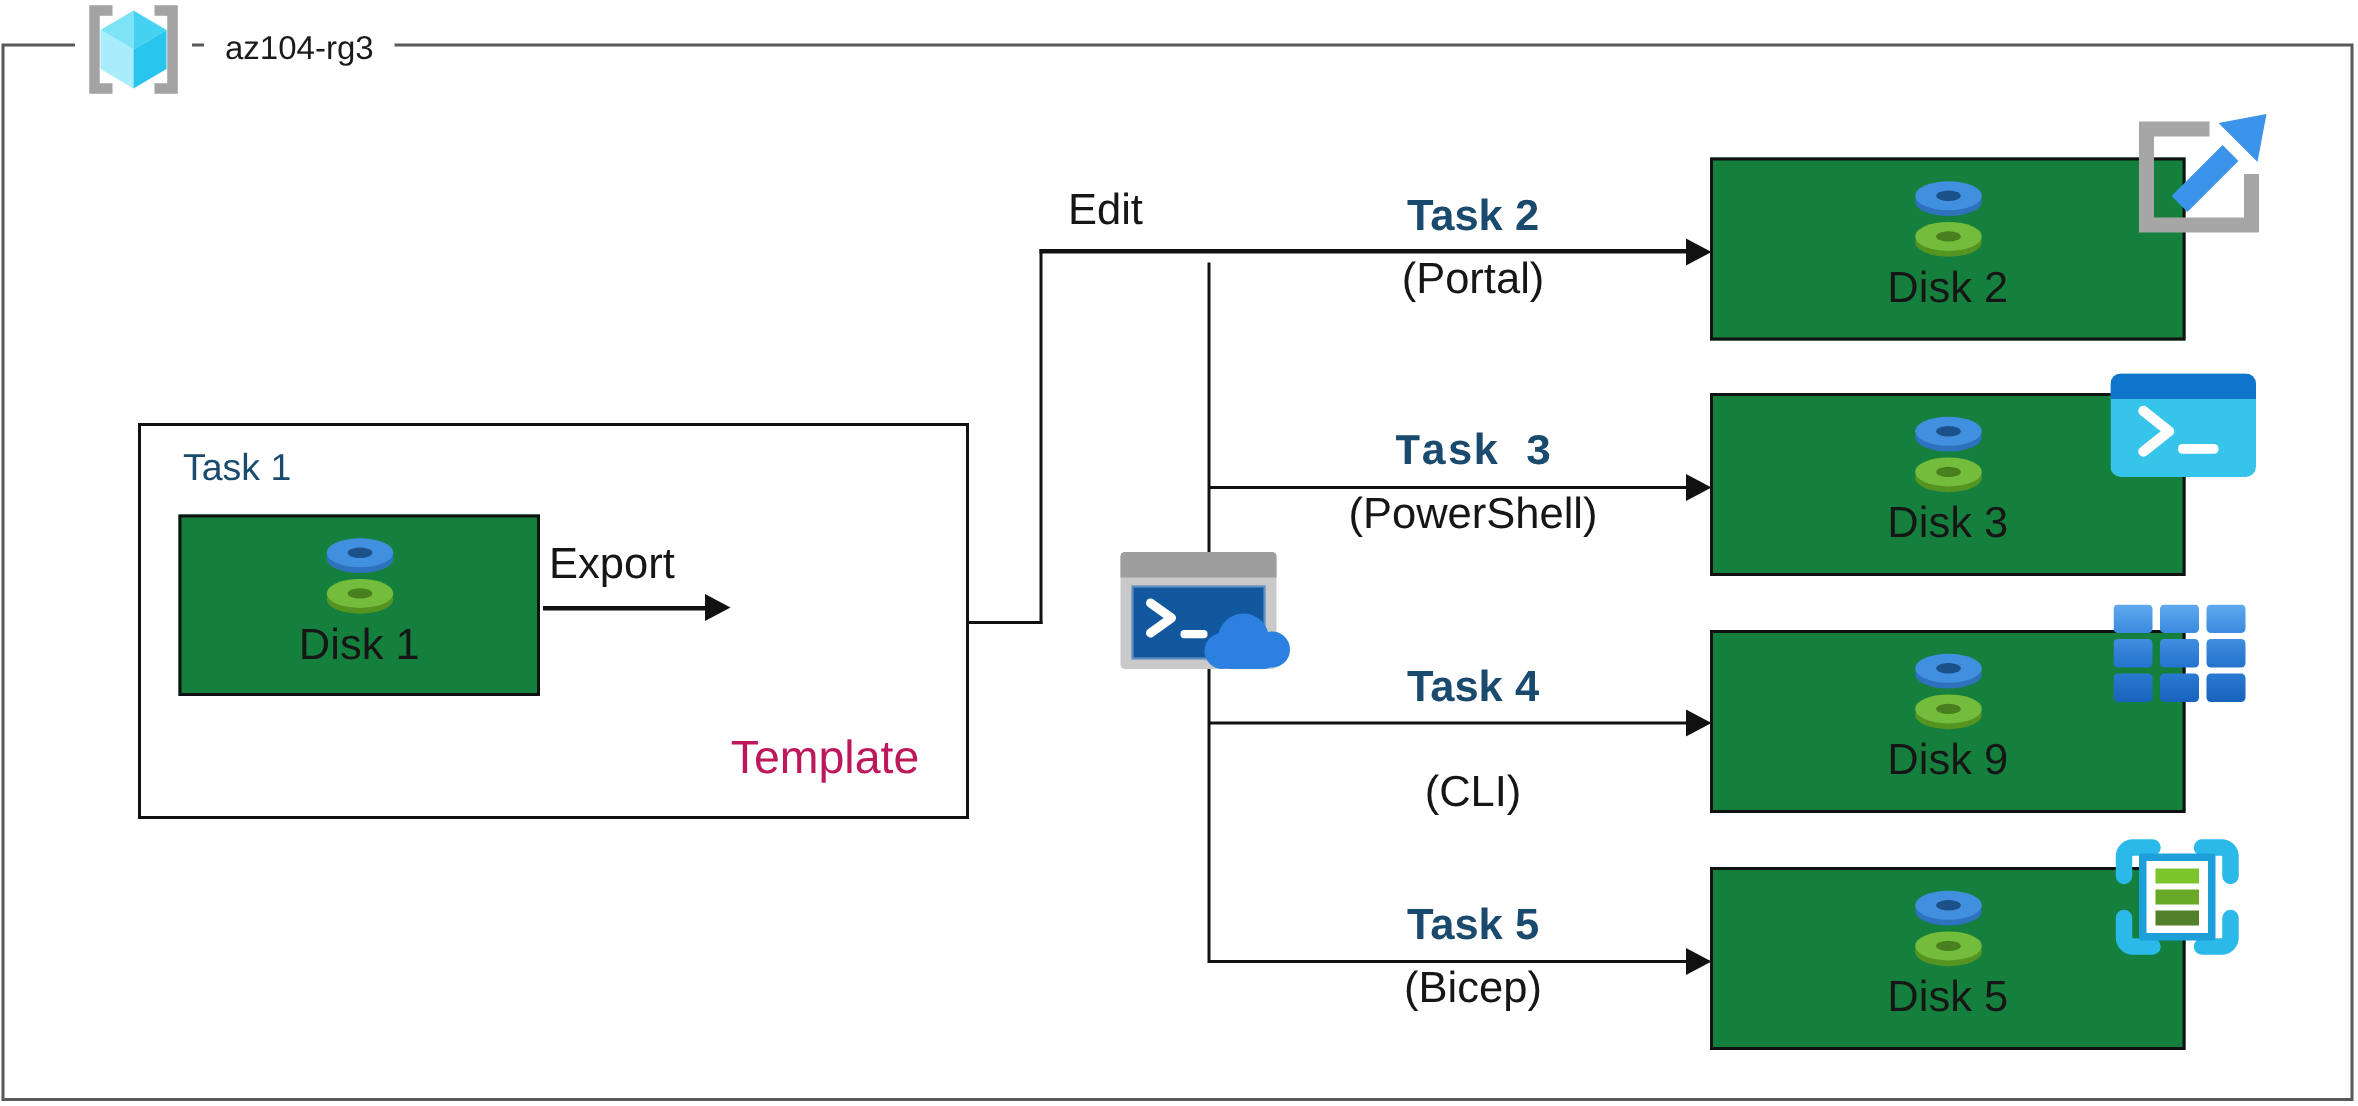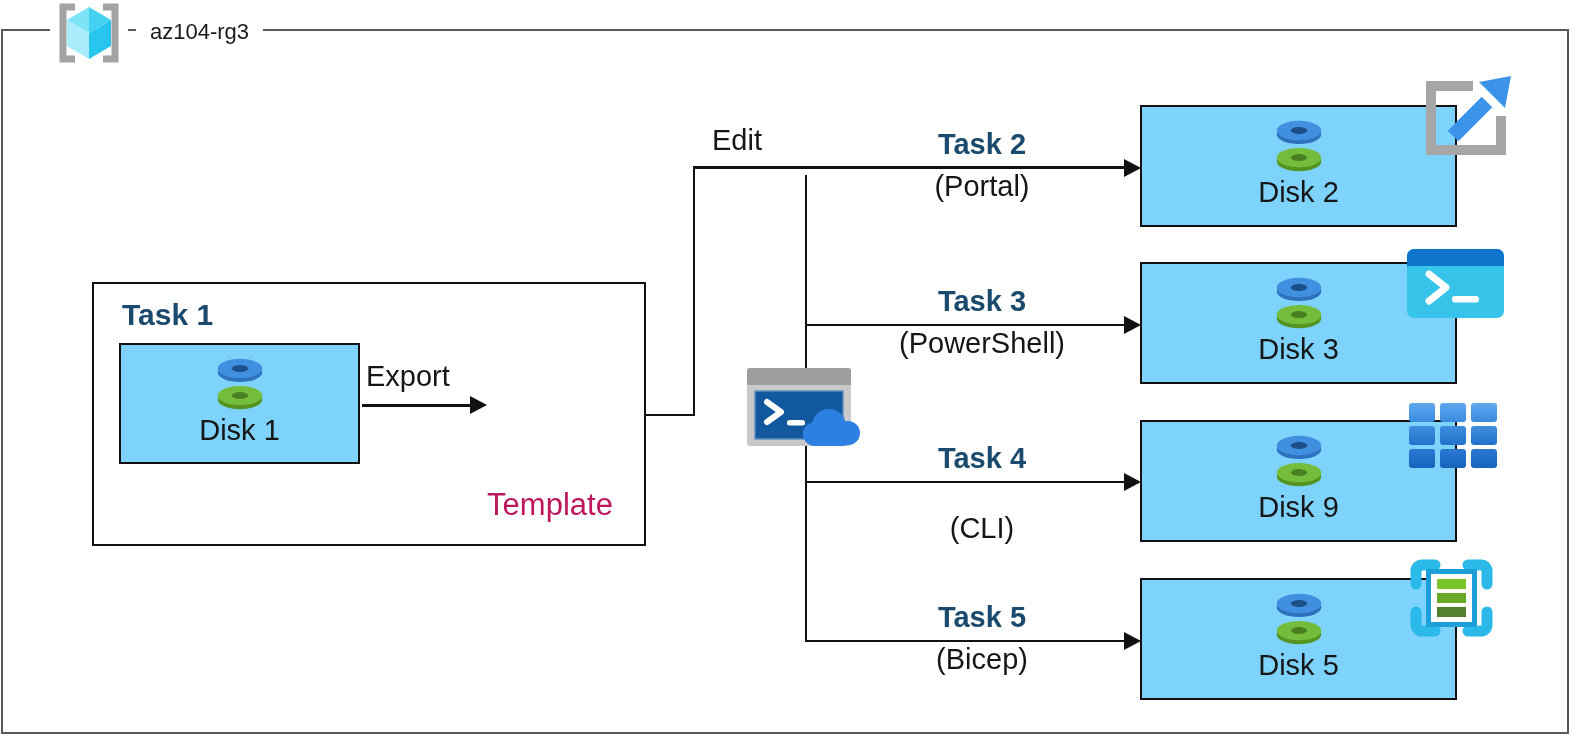--- a/index.html
+++ b/index.html
@@ -10,23 +10,23 @@
   .outer-frame{position:absolute;left:1px;top:29px;width:1564px;height:701px;
                border:2.5px solid #595959;}
 
   .rg-icon{position:absolute;left:50px;top:0;width:78px;height:66px;background:#fff;}
   .rg-title{position:absolute;left:136px;top:11px;height:42px;line-height:42px;
             background:#fff;padding:0 14px;font-size:22px;color:#1a1a1a;}
 
   
   .task1-box{position:absolute;left:92px;top:282px;width:550px;height:260px;
              border:2.5px solid #111;background:#fff;}
-  .task1-title{position:absolute;left:28px;top:14px;font-size:30px;font-weight:bold;color:#1a4a6d;}
-
-  .disk-card{background:#7dd3fc;border:2.5px solid #111;display:flex;flex-direction:column;
+  .task1-title{position:absolute;left:28px;top:14px;font-size:25px;font-weight:normal;color:#1a4a6d;}
+
+  .disk-card{background:#15803d;border:2.5px solid #111;display:flex;flex-direction:column;
              align-items:center;justify-content:flex-start;padding-top:10px;box-sizing:border-box;}
   .disk-card .disk-label{font-size:29px;color:#161616;margin-top:1px;}
   .disk1-card{position:absolute;left:25px;top:59px;width:241px;height:121px;}
 
   
   .disk-right{position:absolute;left:1140px;width:317px;height:122px;}
 
   
   .plain-label{position:absolute;font-size:29px;color:#161616;white-space:nowrap;}
   .branch-task{position:absolute;left:852px;width:260px;text-align:center;
@@ -113,21 +113,21 @@
         <circle cx="84" cy="60" r="17"></circle>
         <circle cx="103" cy="67" r="12"></circle>
         <circle cx="70" cy="68" r="12"></circle>
         <rect x="68" y="64" width="37" height="16" rx="7"></rect>
       </g>
     </svg>
   </div>
 
   <div class="branch-task" style="top:128px;">Task 2</div>
   <div class="branch-method" style="top:170px;">(Portal)</div>
-  <div class="branch-task" style="top:285px;">Task 3</div>
+  <div class="branch-task" style="top:285px;font-family:Liberation Mono, monospace;">Task 3</div>
   <div class="branch-method" style="top:327px;">(PowerShell)</div>
   <div class="branch-task" style="top:442px;">Task 4</div>
   <div class="branch-method" style="top:512px;">(CLI)</div>
   <div class="branch-task" style="top:601px;">Task 5</div>
   <div class="branch-method" style="top:643px;">(Bicep)</div>
 
   <div class="disk-card disk-right" style="top:105px;">
     <svg width="64" height="58" viewBox="0 0 64 60">
       <ellipse cx="32" cy="18" rx="23" ry="10" fill="#2e71bd"></ellipse>
         <ellipse cx="32" cy="14" rx="23" ry="10" fill="#4190e0"></ellipse>

